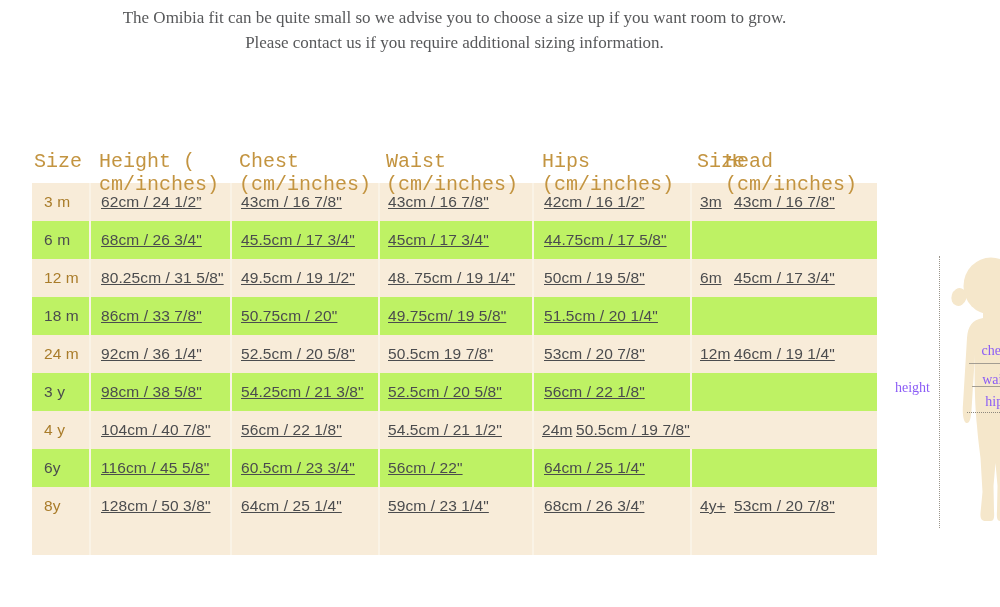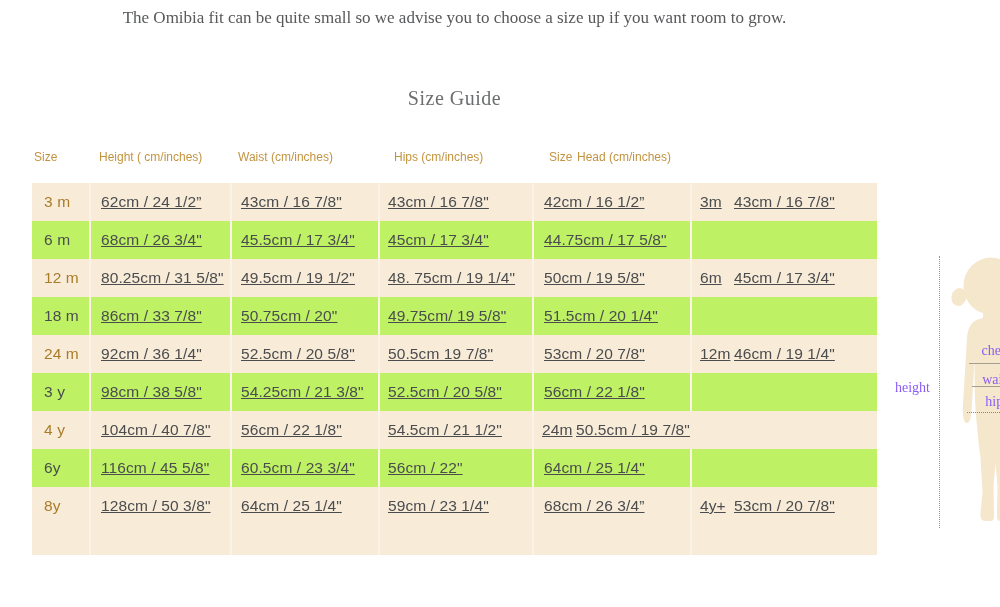--- a/index.html
+++ b/index.html
@@ -17,22 +17,22 @@
   .title {
     position:absolute; top:87px; left:0; width:845px;
     text-align:center; color:#6d6e70; font-size:20px; font-weight:400;
     letter-spacing:0.5px;
   }
   
   .size-table { position:absolute; top:144px; left:0; width:845px; }
   .trow { display:flex; width:845px; }
   .thead { height:39px; align-items:flex-start; }
   .thead .th {
-    color:#c39440; font-size:12px; padding-top:6px;
-    font-family:Liberation Sans, sans-serif;
+    color:#c39440; font-size:20px; padding-top:6px;
+    font-family:Liberation Mono, monospace;
   }
   .tbody .trow { height:38px; background:#bef264; }
   .tbody .trow.shade { background:#f8ecd9; }
   .tbody .trow.tall { height:47px; }
   .tbody .trow.bottom { height:30px; }
   .td, .th { display:flex; align-items:center; }
   .th { align-items:flex-start; }
   .col-size   { width:57px;  padding-left:12px; }
   .col-height { width:141px; padding-left:10px; }
   .col-chest  { width:148px; padding-left:9px; }
@@ -76,28 +76,29 @@
   .ln-waist { left:85px; top:130px; width:46px; border-top:1px solid #a39d92; }
   .ln-hips  { left:80px; top:156px; width:57px; border-top:1px dotted #8d887e; }
 </style>
 </head>
 <body>
 
 <div class="content">
 
   <div class="intro">
     <p>The Omibia fit can be quite small so we advise you to choose a size up if you want room to grow.</p>
+    <p>Please contact us if you require additional sizing information.</p>
   </div>
 
-  <h2 class="title">Size Guide</h2>
 
   <div class="size-table">
     <div class="trow thead">
       <div class="th col-size">Size</div>
       <div class="th col-height">Height ( cm/inches)</div>
+      <div class="th col-chest">Chest (cm/inches)</div>
       <div class="th col-waist">Waist (cm/inches)</div>
       <div class="th col-hips">Hips (cm/inches)</div>
       <div class="th col-headgrp">
         <span class="s2">Size</span>
         <span class="hv">Head (cm/inches)</span>
       </div>
     </div>
     <div class="tbody" id="tbody">
         <div class="trow shade">
       <div class="td col-size">3 m</div>

